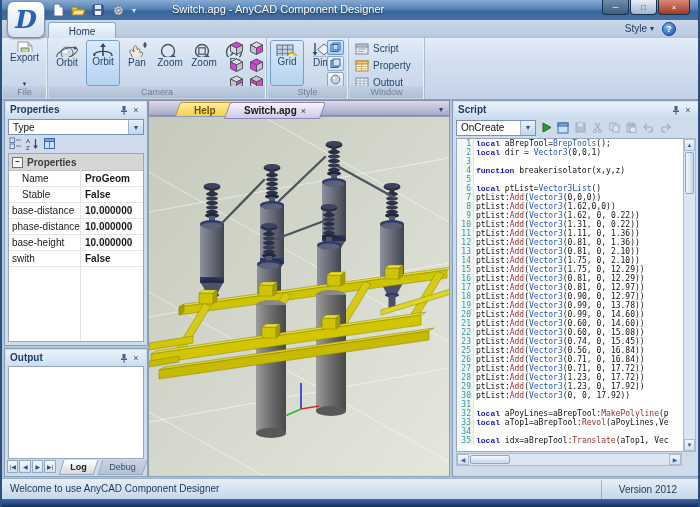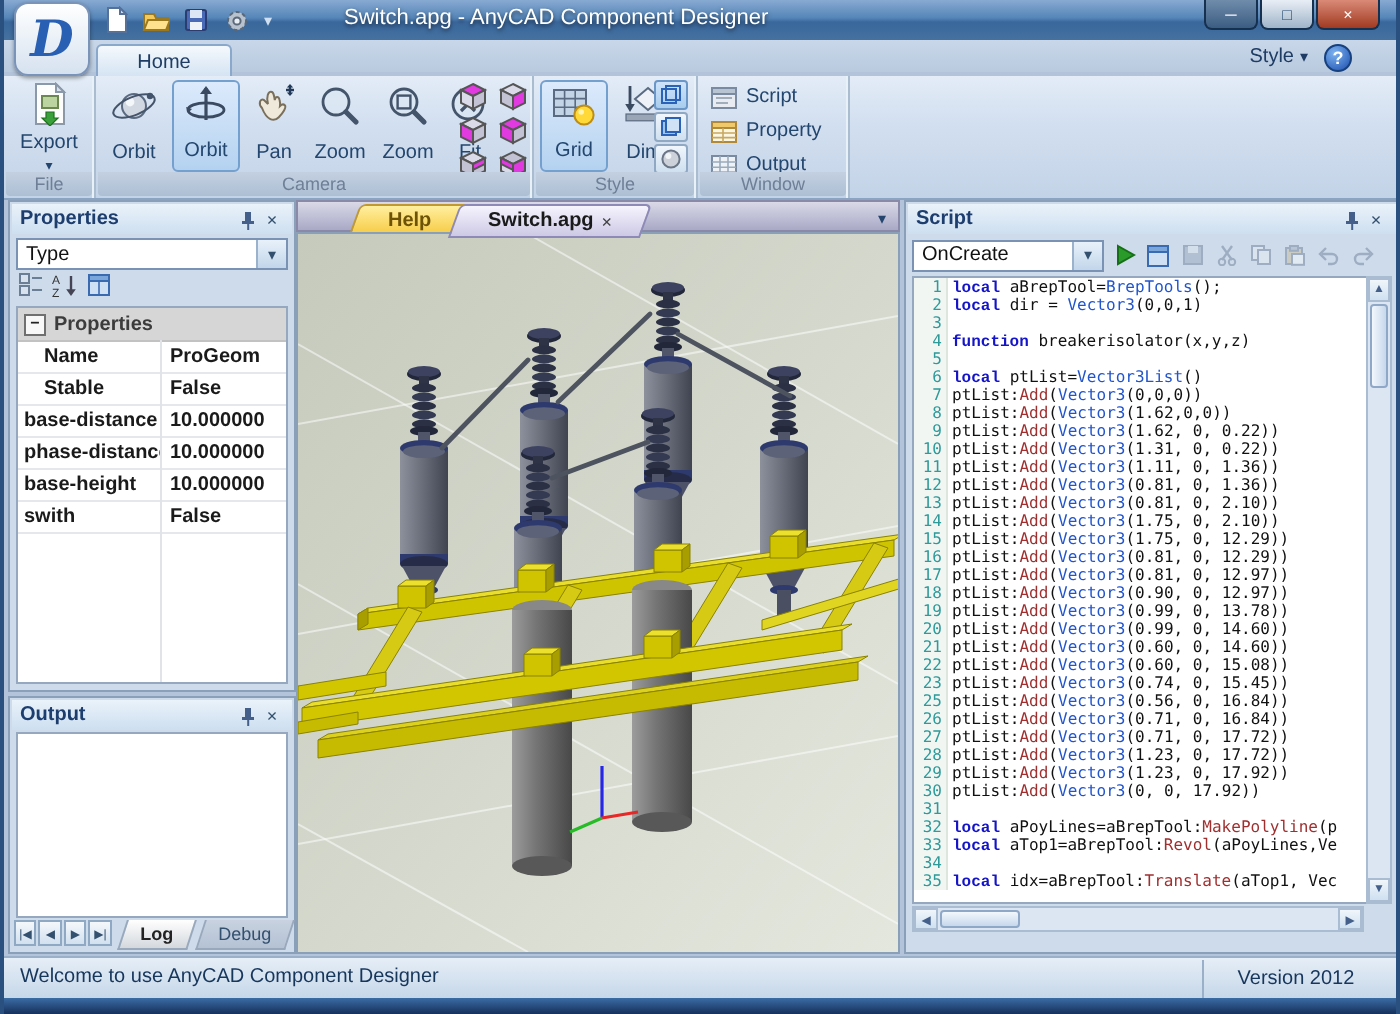--- a/index.html
+++ b/index.html
@@ -20,40 +20,40 @@
   
   .tabrow{position:absolute;left:0;top:20px;right:0;height:16px;background:linear-gradient(180deg,#c9d7e9,#b9cadf);}
   .hometab{position:absolute;left:46px;top:2px;width:66px;height:16px;background:linear-gradient(180deg,#f4f9fd,#d3e2f2);border:1px solid #8aa8cc;border-bottom:none;border-radius:3px 3px 0 0;display:flex;align-items:center;justify-content:center;font-size:10px;color:#1e3c64;}
   .stylemenu{position:absolute;right:44px;top:3px;font-size:10px;color:#1e3c64;display:flex;align-items:center;gap:3px;}
   .helpbtn{position:absolute;right:22px;top:2px;width:14px;height:14px;border-radius:50%;background:radial-gradient(circle at 35% 30%,#7db2f0,#1c4fae);color:#fff;font-size:9px;font-weight:bold;display:flex;align-items:center;justify-content:center;border:1px solid #16407e;box-sizing:border-box;}
   
   .ribbon{position:absolute;left:0;top:38px;right:0;height:61px;background:linear-gradient(180deg,#e3ecf7 0%,#d2dff0 40%,#c3d3e7 100%);border-bottom:1px solid #8ba4c1;}
   .rgroup{position:absolute;top:0;bottom:0;border-right:1px solid #aabccf;box-shadow:inset -1px 0 0 #e8f0f8;}
   .rglabel{position:absolute;left:1px;right:1px;bottom:1px;height:12px;background:linear-gradient(180deg,#c3d0e1,#adbfd4);color:#6e7f96;font-size:9px;text-align:center;line-height:12px;border-radius:0 0 2px 2px;}
   .bigbtn{position:absolute;top:2px;height:46px;display:flex;flex-direction:column;align-items:center;justify-content:flex-start;font-size:10px;color:#23466e;border-radius:3px;box-sizing:border-box;padding-top:1px;}
-  .bigbtn .blabel{margin-top:auto;margin-bottom:4px;line-height:11px;}
+  .bigbtn .blabel{margin-top:auto;margin-bottom:18px;line-height:11px;}
   .bigbtn.sel{background:linear-gradient(180deg,#dceafc,#b4d2f0);border:1px solid #74a0cf;}
   .smallstack{position:absolute;display:flex;flex-direction:column;gap:1px;}
   .sbtn{width:17px;height:15px;border:1px solid #8fa8c4;border-radius:2px;background:linear-gradient(180deg,#f0f6fc,#cfe0f0);display:flex;align-items:center;justify-content:center;box-sizing:border-box;}
   .sbtn.sel{background:linear-gradient(180deg,#cfe4fa,#a8ccee);border-color:#6a96c8;}
   .winitem{display:flex;align-items:center;gap:4px;font-size:10px;color:#23466e;height:17px;}
   .cubegrid{position:absolute;display:grid;grid-template-columns:20px 20px;grid-auto-rows:17px;}
   .cubegrid .cub{display:flex;align-items:center;justify-content:center;}
   
   .panel{position:absolute;background:#cddbeb;border:1px solid #8aa0b8;box-sizing:border-box;}
   .phead{position:absolute;left:1px;right:1px;top:1px;height:15px;background:linear-gradient(180deg,#eaf2fa,#cddff0);display:flex;align-items:center;font-size:10px;font-weight:bold;color:#1c3d6e;padding:0 4px;box-sizing:border-box;}
   .phead .sp{flex:1;}
   .phico{width:12px;height:11px;display:flex;align-items:center;justify-content:center;font-size:9px;color:#33506e;font-weight:normal;}
   .combo{position:absolute;height:16px;background:#fff;border:1px solid #7a93b4;display:flex;align-items:center;font-size:10px;color:#111;padding-left:4px;box-sizing:border-box;}
   .combo .arr{margin-left:auto;width:14px;height:100%;background:linear-gradient(180deg,#e8f1fa,#c2d6ea);border-left:1px solid #9ab2cc;display:flex;align-items:center;justify-content:center;font-size:8px;color:#33506e;}
   .ptools{position:absolute;left:4px;top:36px;height:15px;display:flex;gap:4px;align-items:center;}
   .pgrid{position:absolute;left:3px;right:3px;top:52px;bottom:3px;background:#fff;border:1px solid #95a8bf;overflow:hidden;font-size:10px;}
   .vline{position:absolute;left:71px;top:16px;bottom:0;width:1px;background:#e0e4e8;}
   .prow{position:relative;height:16px;display:flex;align-items:center;border-bottom:1px solid #e4e8ec;background:#fff;box-sizing:border-box;}
-  .prow .pname{width:68px;padding-left:3px;border-right:1px solid #e0e4e8;font-weight:bold;color:#1a1a1a;overflow:hidden;white-space:nowrap;align-self:stretch;display:flex;align-items:center;}
+  .prow .pname{width:68px;padding-left:3px;border-right:1px solid #e0e4e8;font-weight:normal;color:#1a1a1a;overflow:hidden;white-space:nowrap;align-self:stretch;display:flex;align-items:center;}
   .prow.indent .pname{padding-left:13px;width:58px;}
   .prow .pval{padding-left:4px;font-weight:bold;color:#1a1a1a;white-space:nowrap;}
   .grow{height:16px;background:#d6d6d6;display:flex;align-items:center;border-bottom:1px solid #c2c2c2;font-weight:bold;color:#3c3c3c;}
   .minusbox{width:9px;height:9px;border:1px solid #707070;background:#f8f8f8;margin:0 4px 0 3px;display:flex;align-items:center;justify-content:center;font-size:8px;line-height:1;color:#222;}
   .outbody{position:absolute;left:3px;right:3px;top:17px;bottom:17px;background:#fff;border:1px solid #95a8bf;}
   .outtabs{position:absolute;left:2px;right:2px;bottom:1px;height:15px;display:flex;align-items:flex-start;gap:1px;}
   .navb{width:13px;height:13px;border:1px solid #8fa8c4;background:linear-gradient(180deg,#f4f8fc,#d2e0ee);font-size:6px;color:#33506e;display:flex;align-items:center;justify-content:center;box-sizing:border-box;}
   .otab{height:14px;padding:0 8px;transform:skewX(-18deg);border:1px solid #9aa8bc;border-top:none;display:flex;align-items:center;font-size:9px;background:linear-gradient(180deg,#c8d2e0,#b4c2d4);color:#33506e;margin-left:4px;}
   .otab .t{transform:skewX(18deg);}
   .otab.active{background:linear-gradient(180deg,#ffffff,#d4d8dd);font-weight:bold;color:#222;}
@@ -579,21 +579,21 @@
       <span class="phico">
           <svg width="8" height="10">
             <rect x="2.5" y="1" width="3" height="4.5" fill="#44608a"></rect>
             <rect x="1" y="5.5" width="6" height="1.5" fill="#44608a"></rect>
             <rect x="3.6" y="7" width="1" height="3" fill="#44608a"></rect>
           </svg>
         </span>
       <span class="phico">×</span>
     </div>
     <div class="stool">
-      <div class="combo" style="position:relative;width:96px;justify-content:space-between;">
+      <div class="combo" style="position:relative;width:80px;justify-content:space-between;">
         <span>OnCreate</span>
         <span class="arr">▾</span>
       </div>
       <span class="sticon">
           <svg width="11" height="11">
             <path d="M2,1 L10,5.5 L2,10 Z" fill="#2a9a2a" stroke="#157015"></path>
           </svg>
         </span>
       <span class="sticon">
           <svg width="12" height="12">

